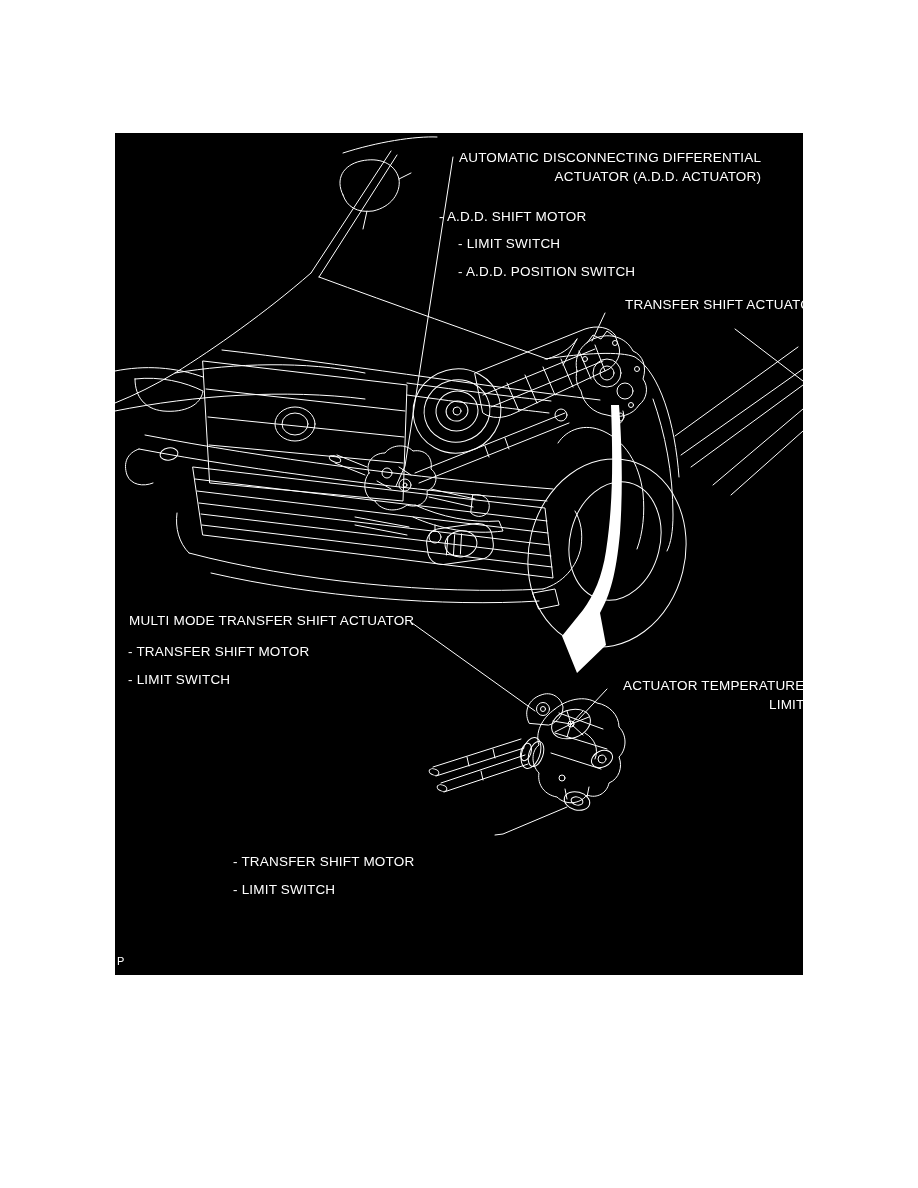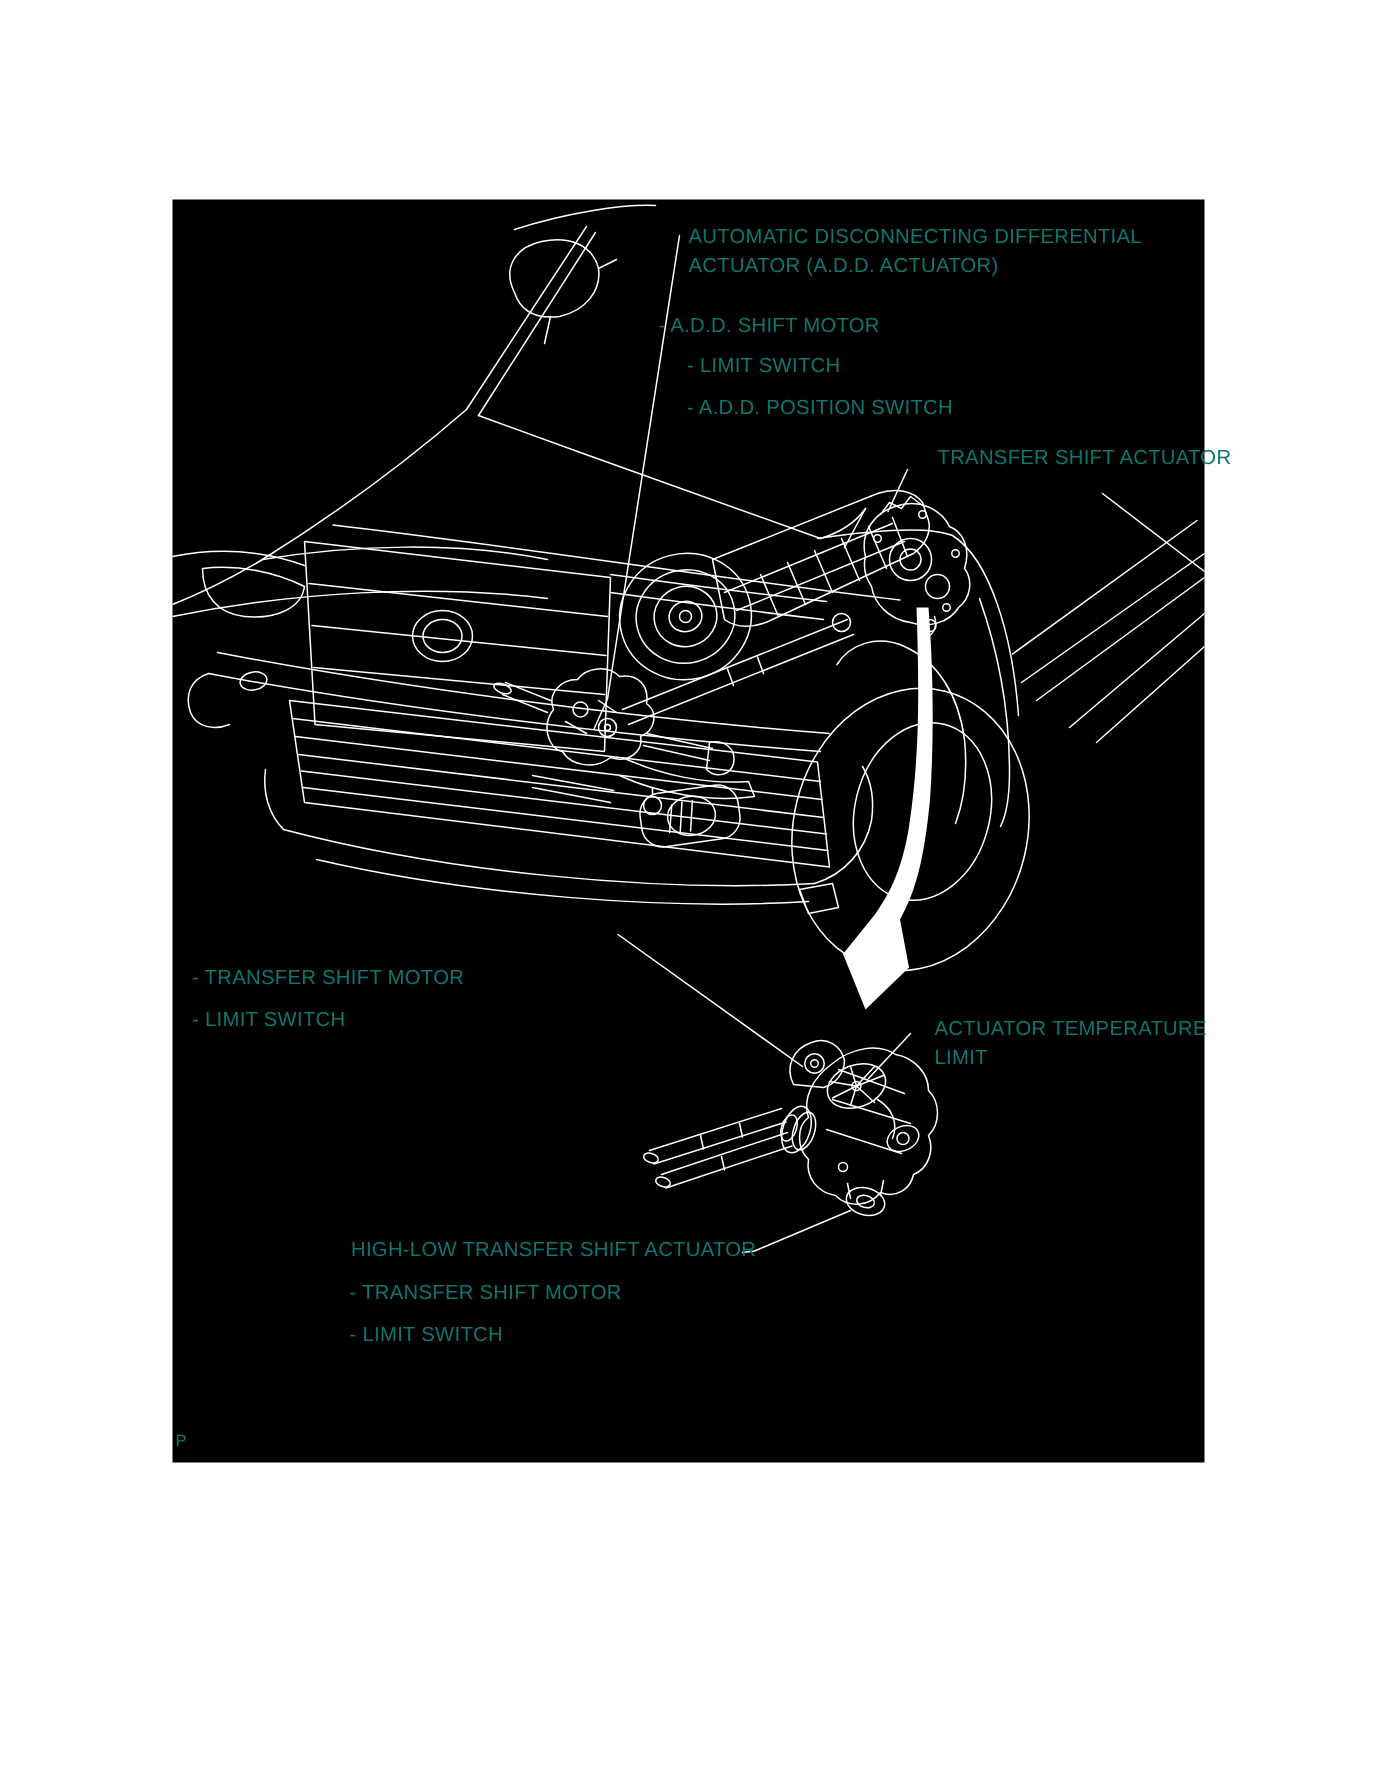--- a/index.html
+++ b/index.html
@@ -1,21 +1,21 @@
 <!DOCTYPE html>
 <html><head>
 <meta charset="utf-8">
 <style>
   html,body{margin:0;padding:0;background:#ffffff;}
   .page{position:relative;width:918px;height:1188px;background:#ffffff;overflow:hidden;
         font-family:"Liberation Sans","DejaVu Sans",sans-serif;}
   .panel{position:absolute;left:115px;top:133px;width:688px;height:842px;background:#000000;}
   .panel svg{position:absolute;left:0;top:0;}
-  .txt{position:absolute;color:#0f766e;font-size:13.5px;line-height:19px;
-       white-space:nowrap;letter-spacing:0.2px;}
+  .txt{position:absolute;color:#ffffff;font-size:13.5px;line-height:19px;
+       white-space:nowrap;letter-spacing:0.2px;text-align:right;}
   .fig-p{font-size:11px;line-height:12px;}
 </style>
 </head>
 <body>
 
 <div class="page">
   <div class="panel">
 
     <svg width="688" height="842" viewBox="0 0 688 842">
       <g stroke="#ffffff" stroke-width="1" fill="none" stroke-linecap="round" stroke-linejoin="round">
@@ -216,27 +216,27 @@
     <div class="txt" style="left:344px;top:15px">
       <div>AUTOMATIC DISCONNECTING DIFFERENTIAL</div>
       <div>ACTUATOR (A.D.D. ACTUATOR)</div>
     </div>
     <div class="txt" style="left:324px;top:74px">- A.D.D. SHIFT MOTOR</div>
     <div class="txt" style="left:343px;top:101px">- LIMIT SWITCH</div>
     <div class="txt" style="left:343px;top:129px">- A.D.D. POSITION SWITCH</div>
 
     <div class="txt" style="left:510px;top:162px">TRANSFER SHIFT ACTUATOR</div>
 
+    <div class="txt" style="left:14px;top:478px">MULTI MODE TRANSFER SHIFT ACTUATOR</div>
     <div class="txt" style="left:13px;top:509px">- TRANSFER SHIFT MOTOR</div>
     <div class="txt" style="left:13px;top:537px">- LIMIT SWITCH</div>
 
     <div class="txt" style="left:508px;top:543px">
       <div>ACTUATOR TEMPERATURE</div>
       <div>LIMIT</div>
     </div>
 
-    <div class="txt" style="left:119px;top:690px">HIGH-LOW TRANSFER SHIFT ACTUATOR</div>
     <div class="txt" style="left:118px;top:719px">- TRANSFER SHIFT MOTOR</div>
     <div class="txt" style="left:118px;top:747px">- LIMIT SWITCH</div>
 
     <div class="txt fig-p" style="left:2px;top:822px">P</div>
   </div>
 </div>
 
 </body></html>

